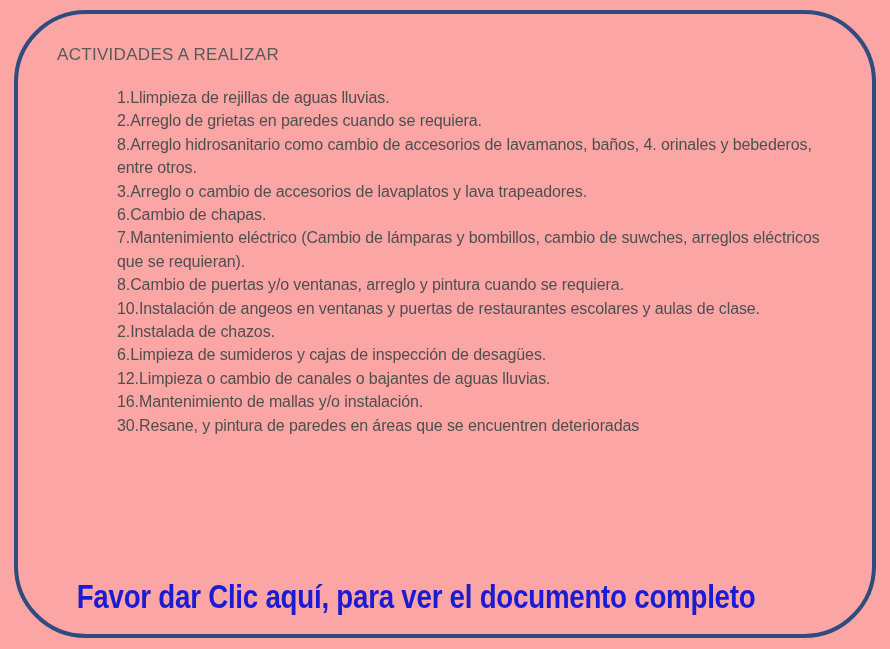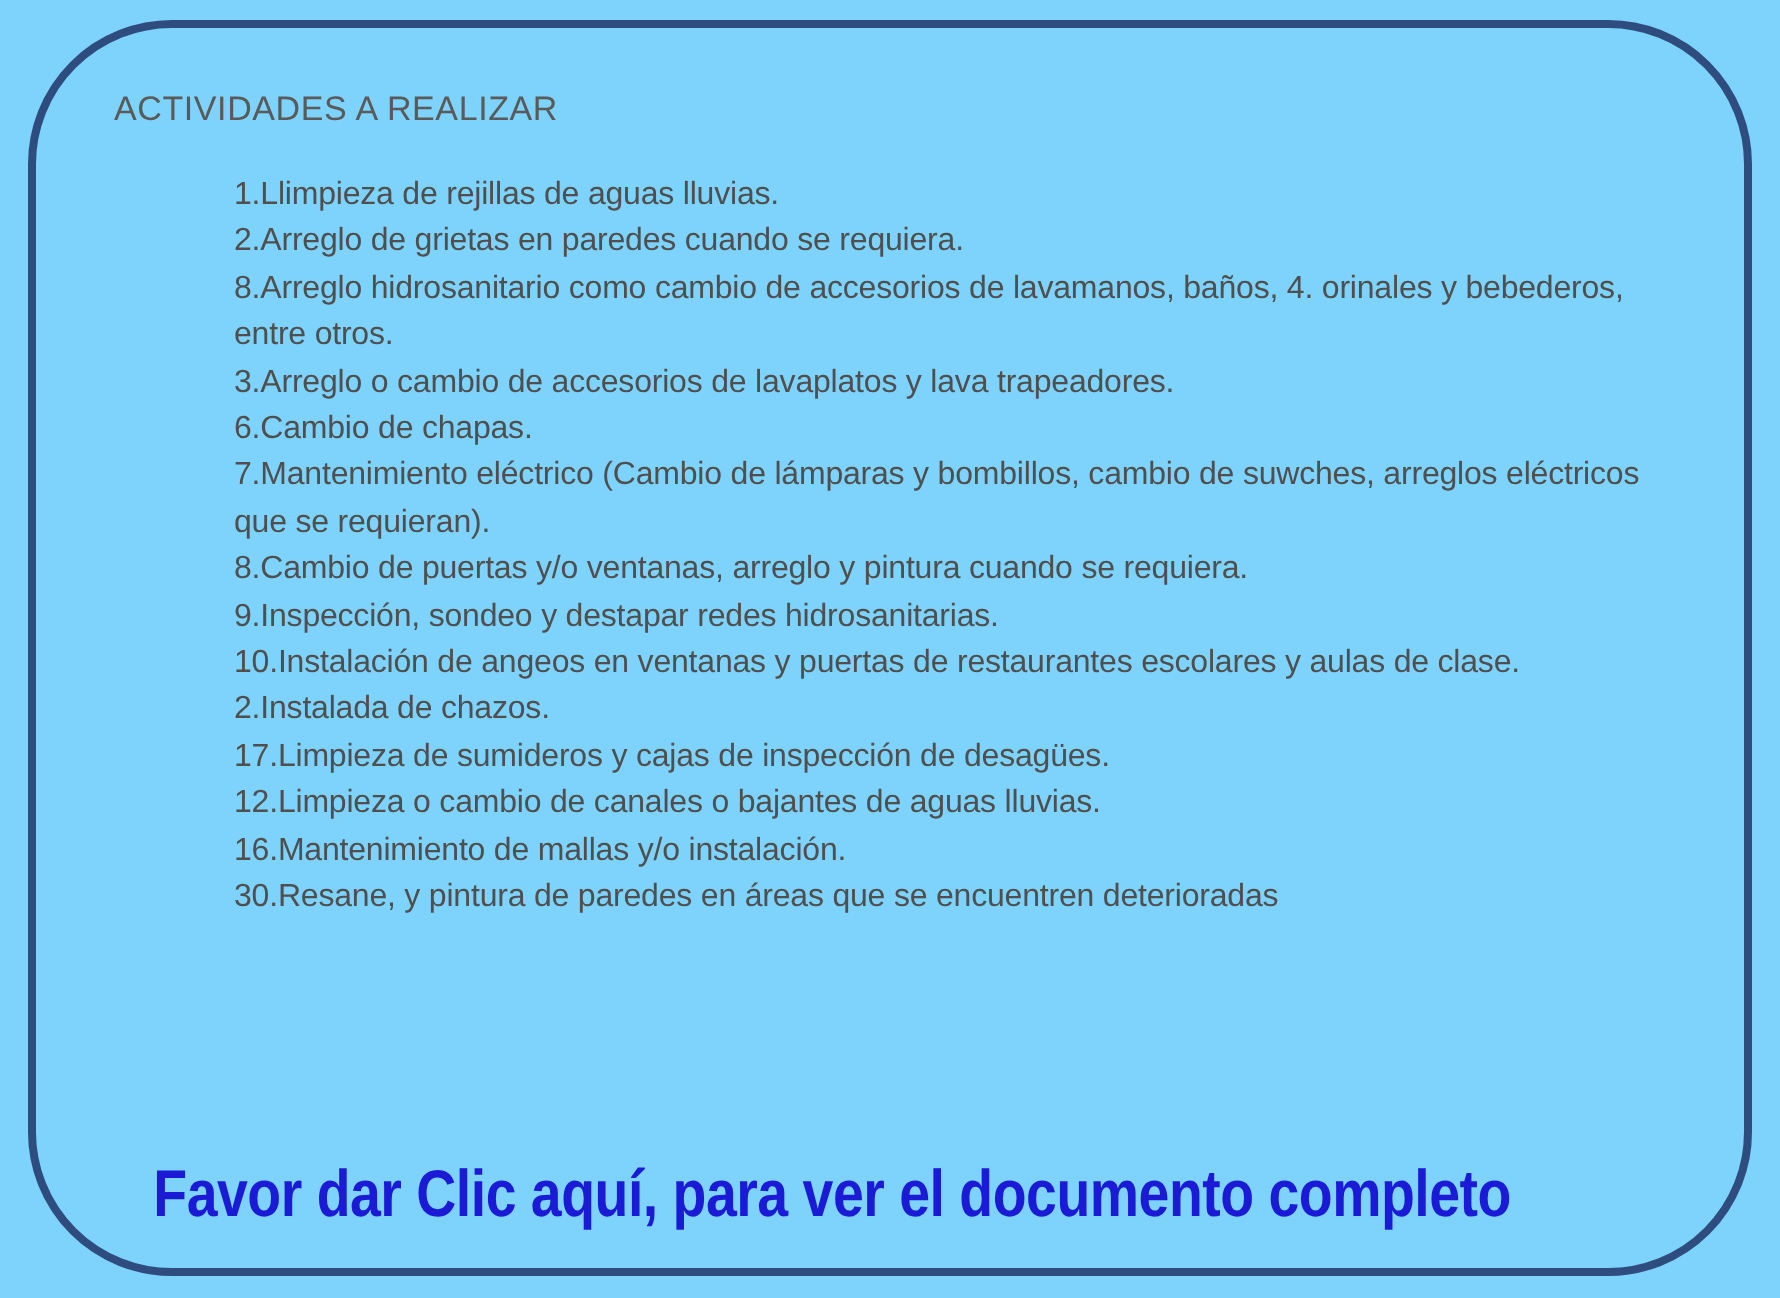--- a/index.html
+++ b/index.html
@@ -8,21 +8,21 @@
     width: 890px;
     height: 649px;
     background: #ffffff;
     font-family: "Liberation Sans", sans-serif;
     overflow: hidden;
   }
   .page {
     position: relative;
     width: 890px;
     height: 649px;
-    background: #7dd3fc;
+    background: #fca5a5;
   }
   .frame {
     position: absolute;
     left: 14px;
     top: 10px;
     width: 862px;
     height: 628px;
     box-sizing: border-box;
     border: 4px solid #2e4d7e;
     border-radius: 72px;
@@ -81,24 +81,23 @@
   <h1 class="doc-title">ACTIVIDADES A REALIZAR</h1>
 
   <div class="activity-list">
     <p>1.Llimpieza de rejillas de aguas lluvias.</p>
     <p>2.Arreglo de grietas en paredes cuando se requiera.</p>
     <p>8.Arreglo hidrosanitario como cambio de accesorios de lavamanos, baños, 4. orinales y bebederos, entre otros.</p>
     <p>3.Arreglo o cambio de accesorios de lavaplatos y lava trapeadores.</p>
     <p>6.Cambio de chapas.</p>
     <p>7.Mantenimiento eléctrico (Cambio de lámparas y bombillos, cambio de suwches, arreglos eléctricos que se requieran).</p>
     <p>8.Cambio de puertas y/o ventanas, arreglo y pintura cuando se requiera.</p>
-    <p>9.Inspección, sondeo y destapar redes hidrosanitarias.</p>
     <p>10.Instalación de angeos en ventanas y puertas de restaurantes escolares y aulas de clase.</p>
     <p>2.Instalada de chazos.</p>
-    <p>17.Limpieza de sumideros y cajas de inspección de desagües.</p>
+    <p>6.Limpieza de sumideros y cajas de inspección de desagües.</p>
     <p>12.Limpieza o cambio de canales o bajantes de aguas lluvias.</p>
     <p>16.Mantenimiento de mallas y/o instalación.</p>
     <p>30.Resane, y pintura de paredes en áreas que se encuentren deterioradas</p>
   </div>
 
   <div class="footer-link-row">
     <span class="footer-link">Favor dar Clic aquí, para ver el documento completo</span>
   </div>
 
 </div>

